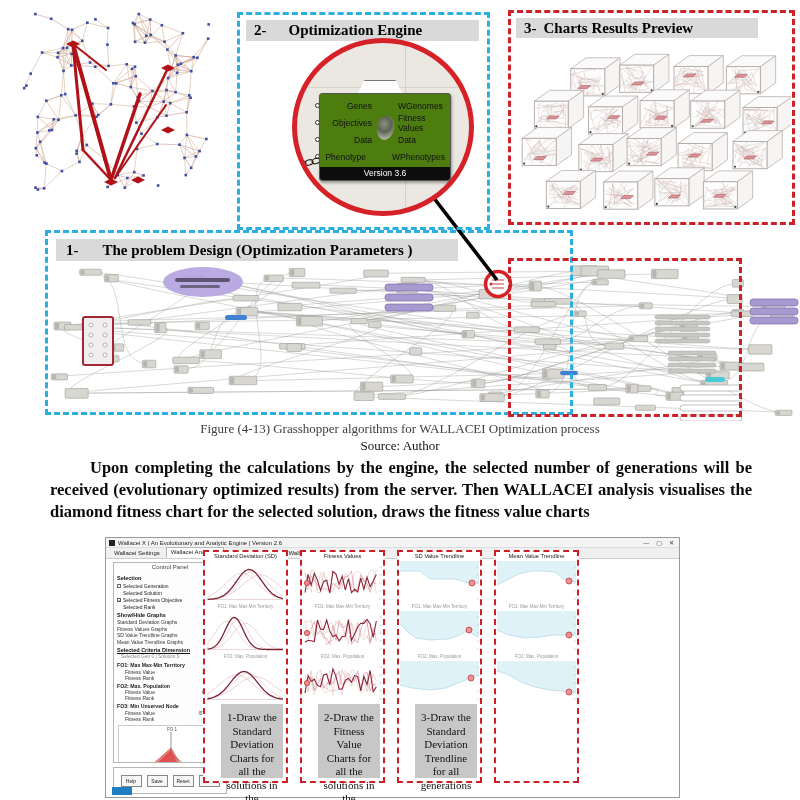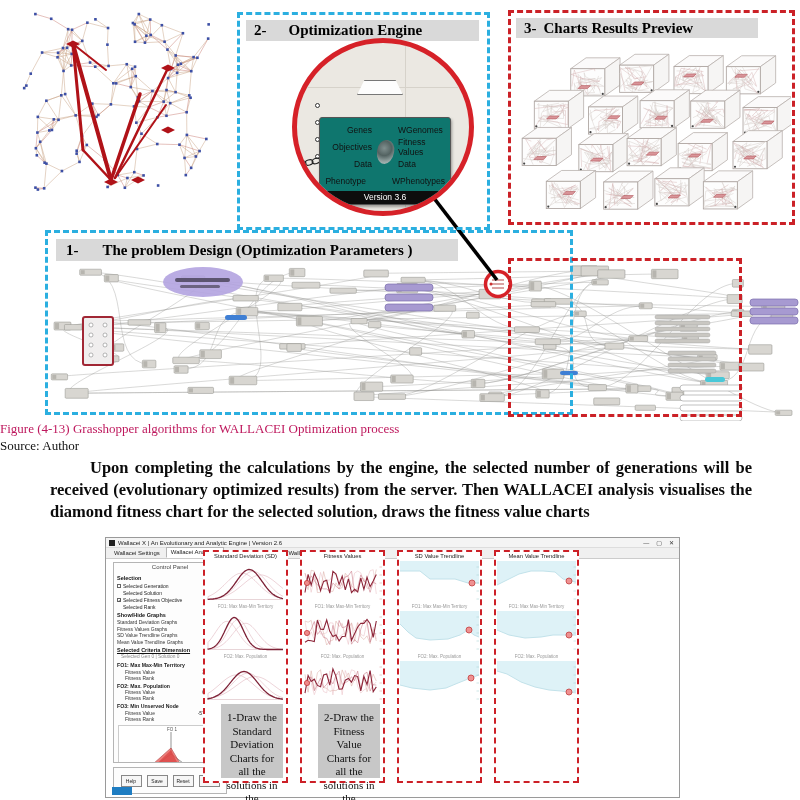--- a/index.html
+++ b/index.html
@@ -25,35 +25,35 @@
   #graph-wrap{left:40px;top:253px;width:760px;height:168px;}
   #overlay-svg{left:0;top:0;width:800px;height:800px;pointer-events:none;}
 
   
   #engine-circle{left:52px;top:23px;width:182px;height:178px;border:5px solid #d62128;border-radius:50%;
       background:#ebe8e2;overflow:hidden;}
   .gh-grid-v{position:absolute;left:63%;top:0;bottom:0;width:1px;background:#d6d2ca;}
   .gh-grid-h{position:absolute;top:26%;left:0;right:0;height:1px;background:#d6d2ca;}
   #engine-nub{position:absolute;left:60px;top:37px;width:46px;height:15px;background:#fdfdfd;border:1px solid #777;
       clip-path:polygon(0 100%,16% 0,84% 0,100% 100%);}
-  #engine-card{position:absolute;left:22px;top:50px;width:132px;height:88px;background:#0f766e;border:1px solid #555;
-      border-radius:3px;box-shadow:1px 2px 3px rgba(0,0,0,.35);padding:3px 5px 14px 5px;margin-top:24px;}
+  #engine-card{position:absolute;left:22px;top:50px;width:132px;height:88px;background:#4d7c0f;border:1px solid #555;
+      border-radius:3px;box-shadow:1px 2px 3px rgba(0,0,0,.35);padding:3px 5px 14px 5px;}
   .gh-row{display:flex;align-items:center;height:17px;font-family:"Liberation Sans",sans-serif;font-size:8.5px;color:#111;}
   .gh-in{flex:1;text-align:right;padding-right:13px;}
   .gh-out{flex:1;text-align:left;padding-left:13px;}
   #engine-icon{position:absolute;left:57px;top:22px;width:17px;height:24px;opacity:.85;
       background:radial-gradient(circle at 40% 35%, #949494 0%, #5f5f5f 40%, #a9a9a9 70%, #ddd 100%);
       border-radius:50% 45% 55% 50%;transform:rotate(8deg);}
   #engine-version{position:absolute;left:0;right:0;bottom:0;height:13px;background:#0d0d0d;color:#fff;
       font-family:"Liberation Sans",sans-serif;font-size:8.5px;line-height:13px;text-align:center;border-radius:0 0 3px 3px;}
   .grip{position:absolute;width:5px;height:5px;background:#fff;border:1px solid #333;border-radius:50%;left:18px;}
 
   
-  #caption1{left:0;top:421px;width:800px;font-size:13px;color:#be185d;}
-  #caption2{left:0;top:438px;width:800px;font-size:13px;color:#111;}
+  #caption1{left:0;top:421px;width:800px;text-align:center;font-size:13px;color:#404040;}
+  #caption2{left:0;top:438px;width:800px;text-align:center;font-size:13px;color:#111;}
   #paragraph{left:50px;top:457px;width:702px;font-size:16.5px;line-height:22px;text-align:justify;text-indent:40px;color:#0b0b0b;font-weight:bold;}
 
   
   #appwin{left:105px;top:537px;width:575px;height:261px;background:#fff;border:1px solid #9a9a9a;
       font-family:"Liberation Sans",sans-serif;}
   #titlebar{position:absolute;left:0;top:0;right:0;height:10px;background:#f4f4f4;border-bottom:1px solid #ddd;}
   #app-icon{position:absolute;left:3px;top:2px;width:6px;height:6px;background:#222;}
   #app-title{position:absolute;left:12px;top:0;font-size:6px;line-height:10px;color:#222;white-space:nowrap;}
   #win-controls{position:absolute;right:5px;top:0;display:flex;gap:7px;font-size:6px;line-height:10px;color:#333;}
   #tabrow{position:absolute;left:0;top:10px;right:0;height:11px;background:#f0f0f0;border-bottom:1px solid #ccc;
@@ -1357,20 +1357,21 @@
           <rect x="0" y="0" width="79" height="42" fill="#def2f7"></rect>
           <path d="M0,42 L0,24 L12,27 L30,29 L46,27 L58,22 L68,18 L79,14 L79,42 Z" fill="#ffffff"></path>
           <path d="M0,24 L12,27 L30,29 L46,27 L58,22 L68,18 L79,14" fill="none" stroke="#c2e2ea" stroke-width="1"></path>
           <line x1="76.5" y1="6" x2="79" y2="6" stroke="#9cc" stroke-width="0.5"></line>
           <line x1="76.5" y1="14" x2="79" y2="14" stroke="#9cc" stroke-width="0.5"></line>
           <line x1="76.5" y1="22" x2="79" y2="22" stroke="#9cc" stroke-width="0.5"></line>
           <line x1="76.5" y1="30" x2="79" y2="30" stroke="#9cc" stroke-width="0.5"></line>
           <line x1="76.5" y1="38" x2="79" y2="38" stroke="#9cc" stroke-width="0.5"></line>
           <circle cx="71" cy="17" r="3" fill="#ef9191" stroke="#c64848" stroke-width="0.9"></circle>
         </svg>
+      <div class="col-label">3-Draw the Standard Deviation Trendline for all generations</div>
     </div>
     <div class="col" style="left:388px">
       <div class="col-header">Mean Value Trendline</div>
       <svg id="q41" class="chart" viewBox="0 0 79 42">
           <rect x="0" y="0" width="79" height="42" fill="#def2f7"></rect>
           <path d="M0,42 L0,24 L10,19 L22,13 L34,10 L46,10 L58,11 L66,18 L79,21 L79,42 Z" fill="#ffffff"></path>
           <path d="M0,24 L10,19 L22,13 L34,10 L46,10 L58,11 L66,18 L79,21" fill="none" stroke="#c2e2ea" stroke-width="1"></path>
           <line x1="76.5" y1="6" x2="79" y2="6" stroke="#9cc" stroke-width="0.5"></line>
           <line x1="76.5" y1="14" x2="79" y2="14" stroke="#9cc" stroke-width="0.5"></line>
           <line x1="76.5" y1="22" x2="79" y2="22" stroke="#9cc" stroke-width="0.5"></line>

